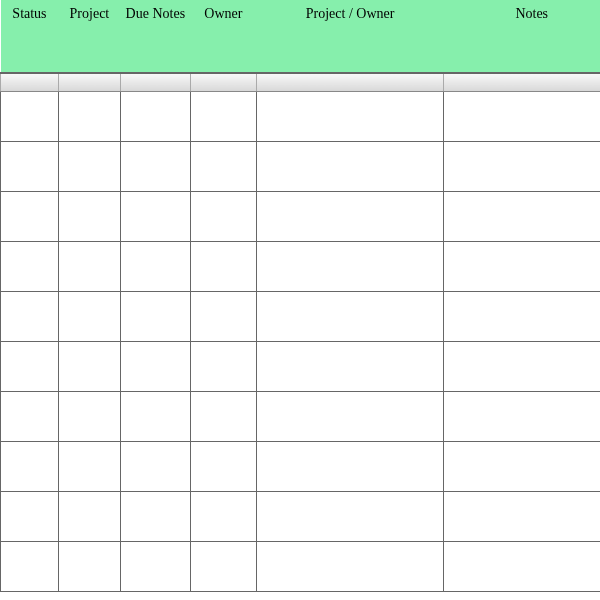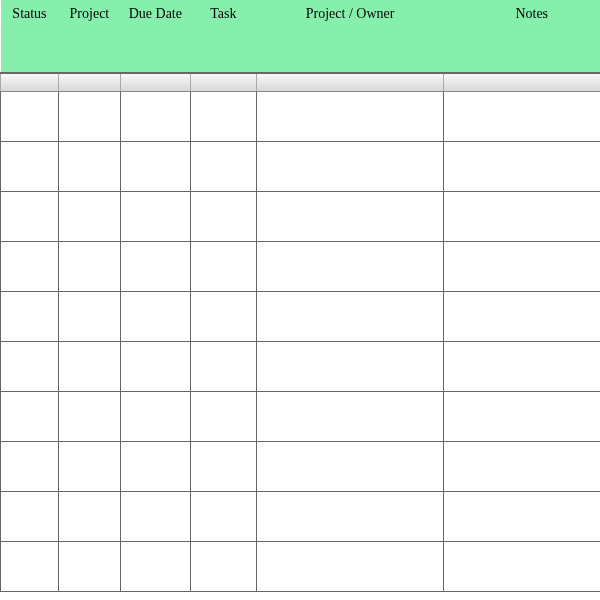--- a/index.html
+++ b/index.html
@@ -63,22 +63,22 @@
       <col class="col-priority">
       <col class="col-duedate">
       <col class="col-owner">
       <col class="col-project">
       <col class="col-notes">
     </colgroup>
     <thead>
       <tr class="header-row">
         <th>Status</th>
         <th>Project</th>
-        <th>Due Date</th>
-        <th>Task</th>
+        <th>Due Notes</th>
+        <th>Owner</th>
         <th>Project / Owner</th>
         <th>Notes</th>
       </tr>
       <tr class="subheader-row">
         <td></td>
         <td></td>
         <td></td>
         <td></td>
         <td></td>
         <td></td>

